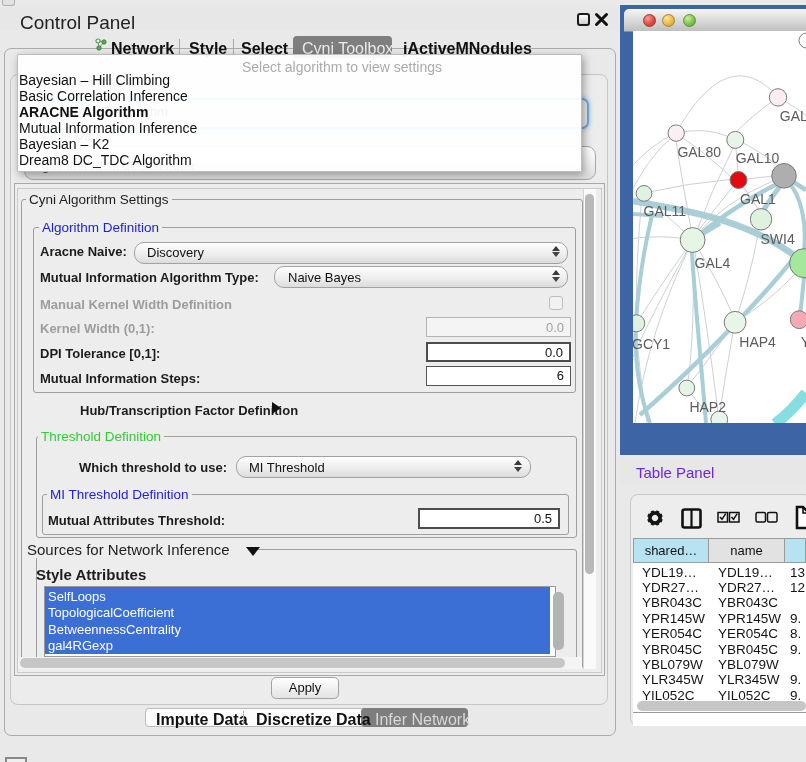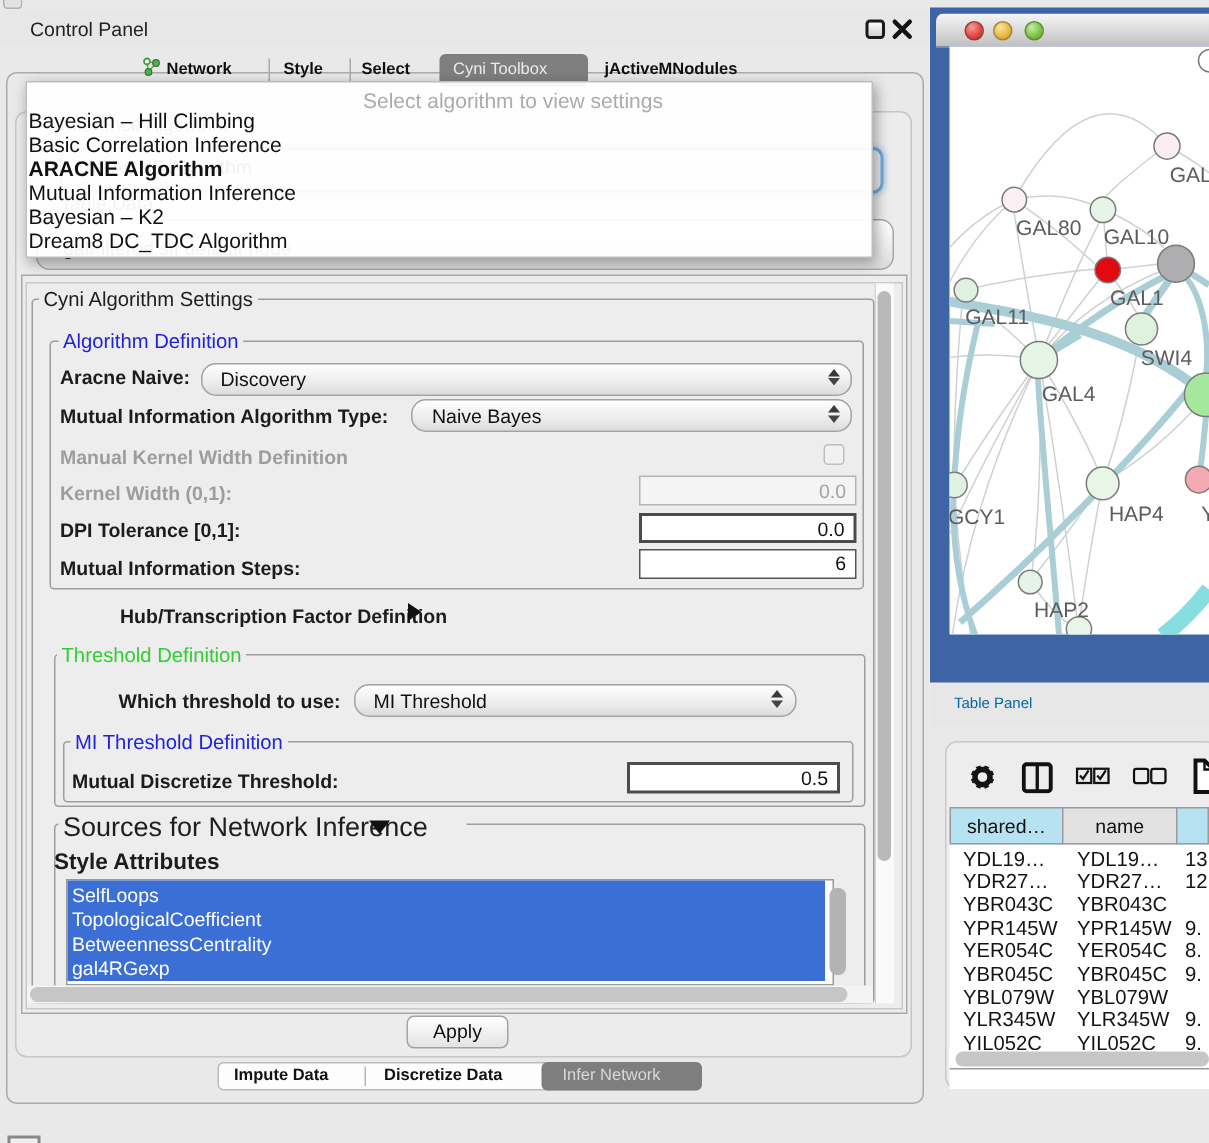--- a/index.html
+++ b/index.html
@@ -8,32 +8,32 @@
 .lbl{position:absolute;font-weight:bold;font-size:13px;color:#1c1c1c;white-space:nowrap;}
 .dis{color:#9d9d9d;}
 .combo{position:absolute;border:1px solid #a2a2a2;border-radius:7px;background:linear-gradient(#fefefe,#ececec 60%,#dcdcdc);box-shadow:inset 0 1px 0 #fff;}
 .combotxt{position:absolute;font-size:13px;color:#111;white-space:nowrap;}
 .step{position:absolute;width:9px;}
 .step .u{width:0;height:0;border-left:4px solid transparent;border-right:4px solid transparent;border-bottom:5px solid #3a3a3a;margin-bottom:1.5px;}
 .step .d{width:0;height:0;border-left:4px solid transparent;border-right:4px solid transparent;border-top:5px solid #444;}
 .field{position:absolute;background:#fff;text-align:right;font-size:13px;color:#111;padding-right:6px;box-sizing:border-box;}
 .grp{position:absolute;border:1px solid #9e9e9e;border-radius:3px;}
 .gtitle{position:absolute;background:#ededed;font-size:13.5px;padding:0 3px;white-space:nowrap;}
-.tabtxt{position:absolute;font-weight:bold;font-size:11px;color:#111;white-space:nowrap;}
+.tabtxt{position:absolute;font-weight:bold;font-size:16px;color:#111;white-space:nowrap;}
 .netlbl{font-size:14px;fill:#5c5c5c;font-family:"Liberation Sans",sans-serif;}
 </style>
 </head>
 <body>
 
 <div class="abs" style="left:0;top:0;width:619px;height:762px;background:#e9e9e9;"></div>
 
 <div class="abs" style="left:2px;top:0;width:11px;height:5px;border:1px solid #b0b0b0;border-top:none;border-radius:0 0 3px 3px;background:#e2e2e2;"></div>
 
 <div class="abs" style="left:0;top:7px;width:619px;height:23px;background:#e7e7e7;"></div>
-<div class="abs" style="left:20px;top:12px;font-size:13px;color:#222;">Control Panel</div>
+<div class="abs" style="left:20px;top:12px;font-size:19px;color:#222;">Control Panel</div>
 
 <div class="abs" style="left:577px;top:13px;width:9px;height:9px;border:2px solid #1a1a1a;border-radius:3px;background:linear-gradient(#fdfdfd,#cfcfcf);"></div>
 <svg class="abs" style="left:594px;top:12px;" width="15" height="15" viewBox="0 0 15 15">
     <path d="M2.5 2.5 L12.5 12.5 M12.5 2.5 L2.5 12.5" stroke="#111" stroke-width="3" stroke-linecap="round"></path>
   </svg>
 
 <div class="abs" style="left:4px;top:48px;width:610px;height:686px;border:1px solid #ababab;border-radius:7px;background:#e9e9e9;"></div>
 
 <div class="abs" style="left:10px;top:74px;width:596px;height:629px;border:1px solid #c6c6c6;border-radius:8px;background:#ececec;"></div>
 
@@ -108,25 +108,25 @@
 <div class="lbl" style="left:79px;top:460px;">Which threshold to use:</div>
 <div class="combo" style="left:236px;top:456px;width:293px;height:20px;border-radius:10px;"></div>
 <div class="combotxt" style="left:249px;top:459.5px;">MI Threshold</div>
 <div class="step" style="left:514px;top:460px;">
     <div class="u"></div>
     <div class="d"></div>
   </div>
 
 <div class="grp" style="left:42px;top:494px;width:525px;height:39px;"></div>
 <div class="gtitle" style="left:47px;top:487px;color:#2222dd;">MI Threshold Definition</div>
-<div class="lbl" style="left:48px;top:513px;">Mutual Discretize Threshold:</div>
+<div class="lbl" style="left:48px;top:513px;">Mutual Attributes Threshold:</div>
 <div class="field" style="left:418px;top:508px;width:142px;height:21px;border:2px solid #4c4c4c;line-height:17px;">0.5</div>
 
 <div class="grp" style="left:36px;top:549px;width:539px;height:118px;"></div>
-<div class="gtitle" style="left:39px;top:541px;color:#1e1e1e;padding-right:26px;font-size:18px;">Sources for Network Inference</div>
+<div class="gtitle" style="left:24px;top:541px;color:#1e1e1e;padding-right:26px;font-size:15px;">Sources for Network Inference</div>
 <div class="abs" style="left:246px;top:547px;width:0;height:0;border-left:7px solid transparent;border-right:7px solid transparent;border-top:9px solid #111;"></div>
 <div class="lbl" style="left:36px;top:566px;font-size:15px;">Style Attributes</div>
 
 <div class="abs" style="left:44px;top:586px;width:510px;height:69px;background:#fff;border:1px solid #999;"></div>
 <div class="abs" style="left:45px;top:587px;width:505px;height:67px;background:#3b6fd6;"></div>
 <div class="abs" style="left:48px;top:589px;font-size:13px;color:#fff;line-height:16.4px;">SelfLoops<br>TopologicalCoefficient<br>BetweennessCentrality<br>gal4RGexp</div>
 <div class="abs" style="left:553px;top:592px;width:11px;height:58px;background:#b3b3b3;border-radius:5px;"></div>
 
 <div class="abs" style="left:18px;top:657px;width:564px;height:12px;background:#f4f4f4;"></div>
 <div class="abs" style="left:20px;top:658px;width:545px;height:10px;background:#c6c6c6;border-radius:5px;"></div>
@@ -232,21 +232,21 @@
 <text x="127.5" y="212.5">SWI4</text>
 <text x="61.5" y="236.5">GAL4</text>
 <text x="-1" y="318">GCY1</text>
 <text x="106.3" y="316">HAP4</text>
 <text x="167.8" y="316">Y</text>
 <text x="56.4" y="380.5">HAP2</text>
 </g>
 </svg>
 
 <div class="abs" style="left:620px;top:457px;width:186px;height:27px;background:#e7e7e7;"></div>
-<div class="abs" style="left:636px;top:464px;font-size:10px;color:#0369a1;">Table Panel</div>
+<div class="abs" style="left:636px;top:464px;font-size:15px;color:#6d28d9;">Table Panel</div>
 
 <div class="abs" style="left:630px;top:494px;width:180px;height:230px;border:1px solid #c9c9c9;border-radius:8px;background:#ededed;"></div>
 
 <svg class="abs" style="left:645px;top:508px;" width="20" height="20" viewBox="0 0 20 20">
 <g fill="#141414">
 <path d="M10 2.2 a7.8 7.8 0 1 0 0.001 0 Z M10 6.8 a3.2 3.2 0 1 1 -0.001 0 Z"></path>
 </g>
 <g stroke="#ededed" stroke-width="2.6">
 <line x1="10" y1="-1" x2="10" y2="3.2"></line>
       <line x1="10" y1="16.8" x2="10" y2="21"></line>

